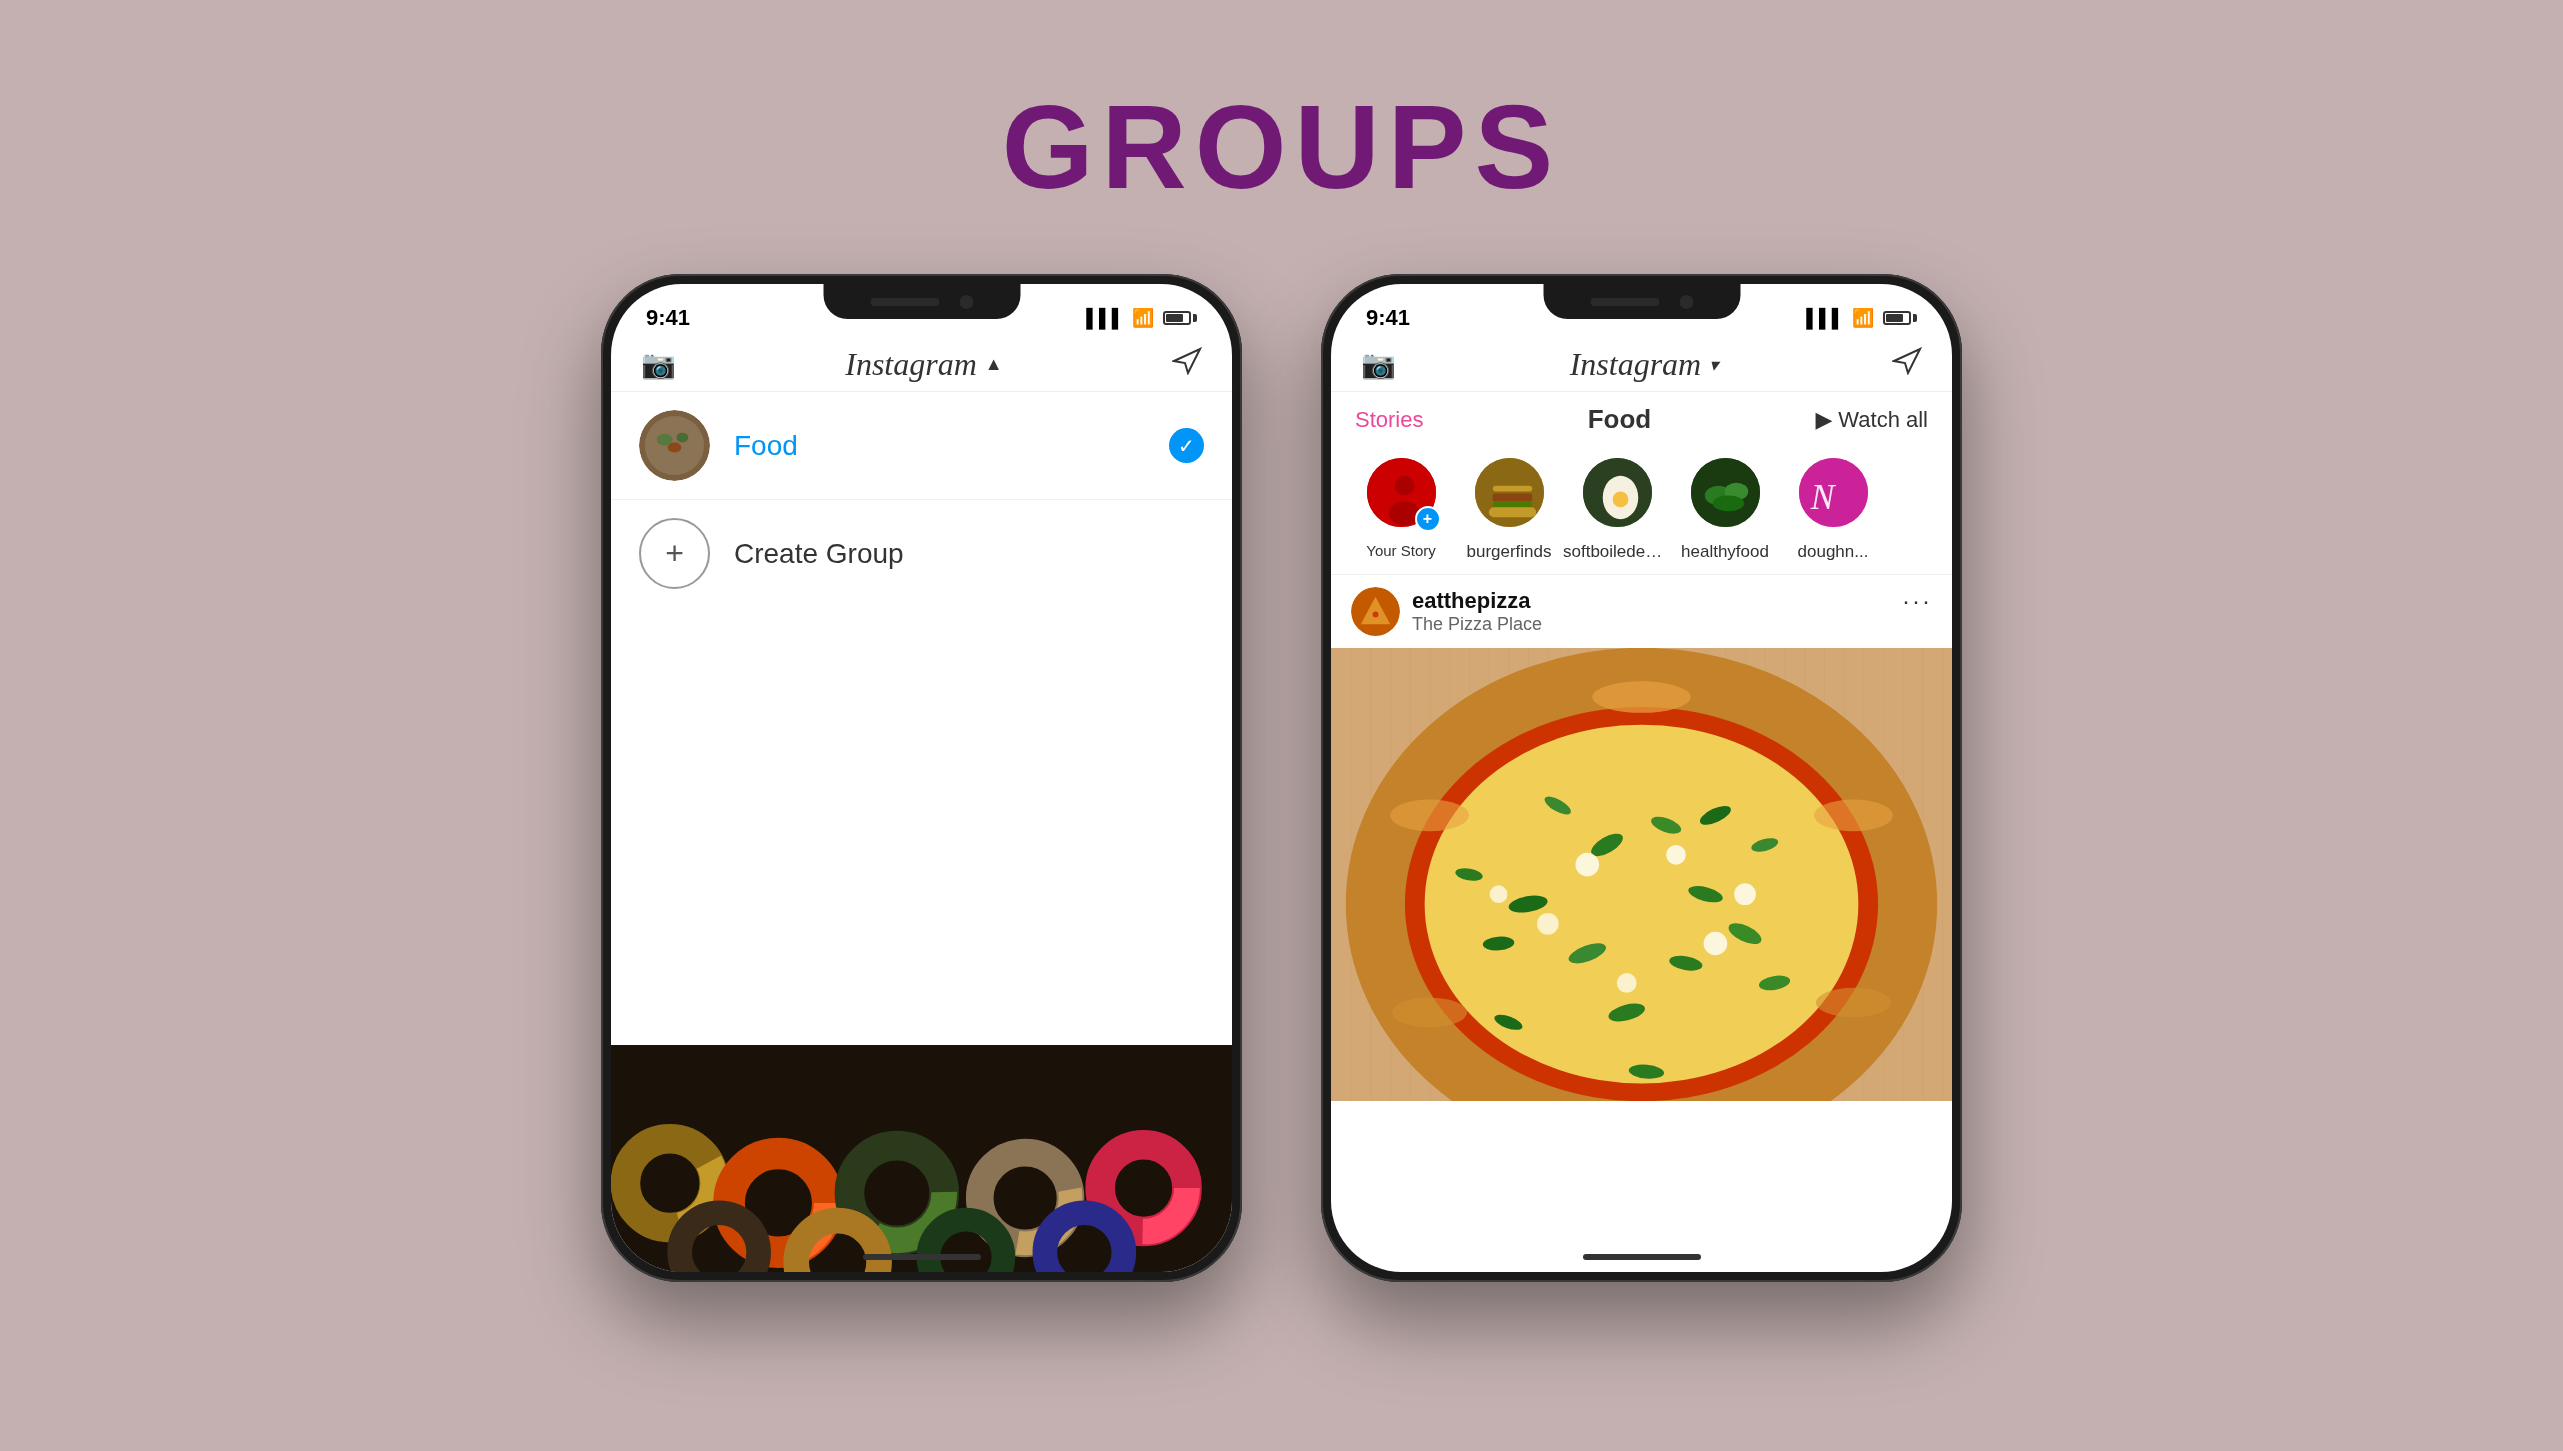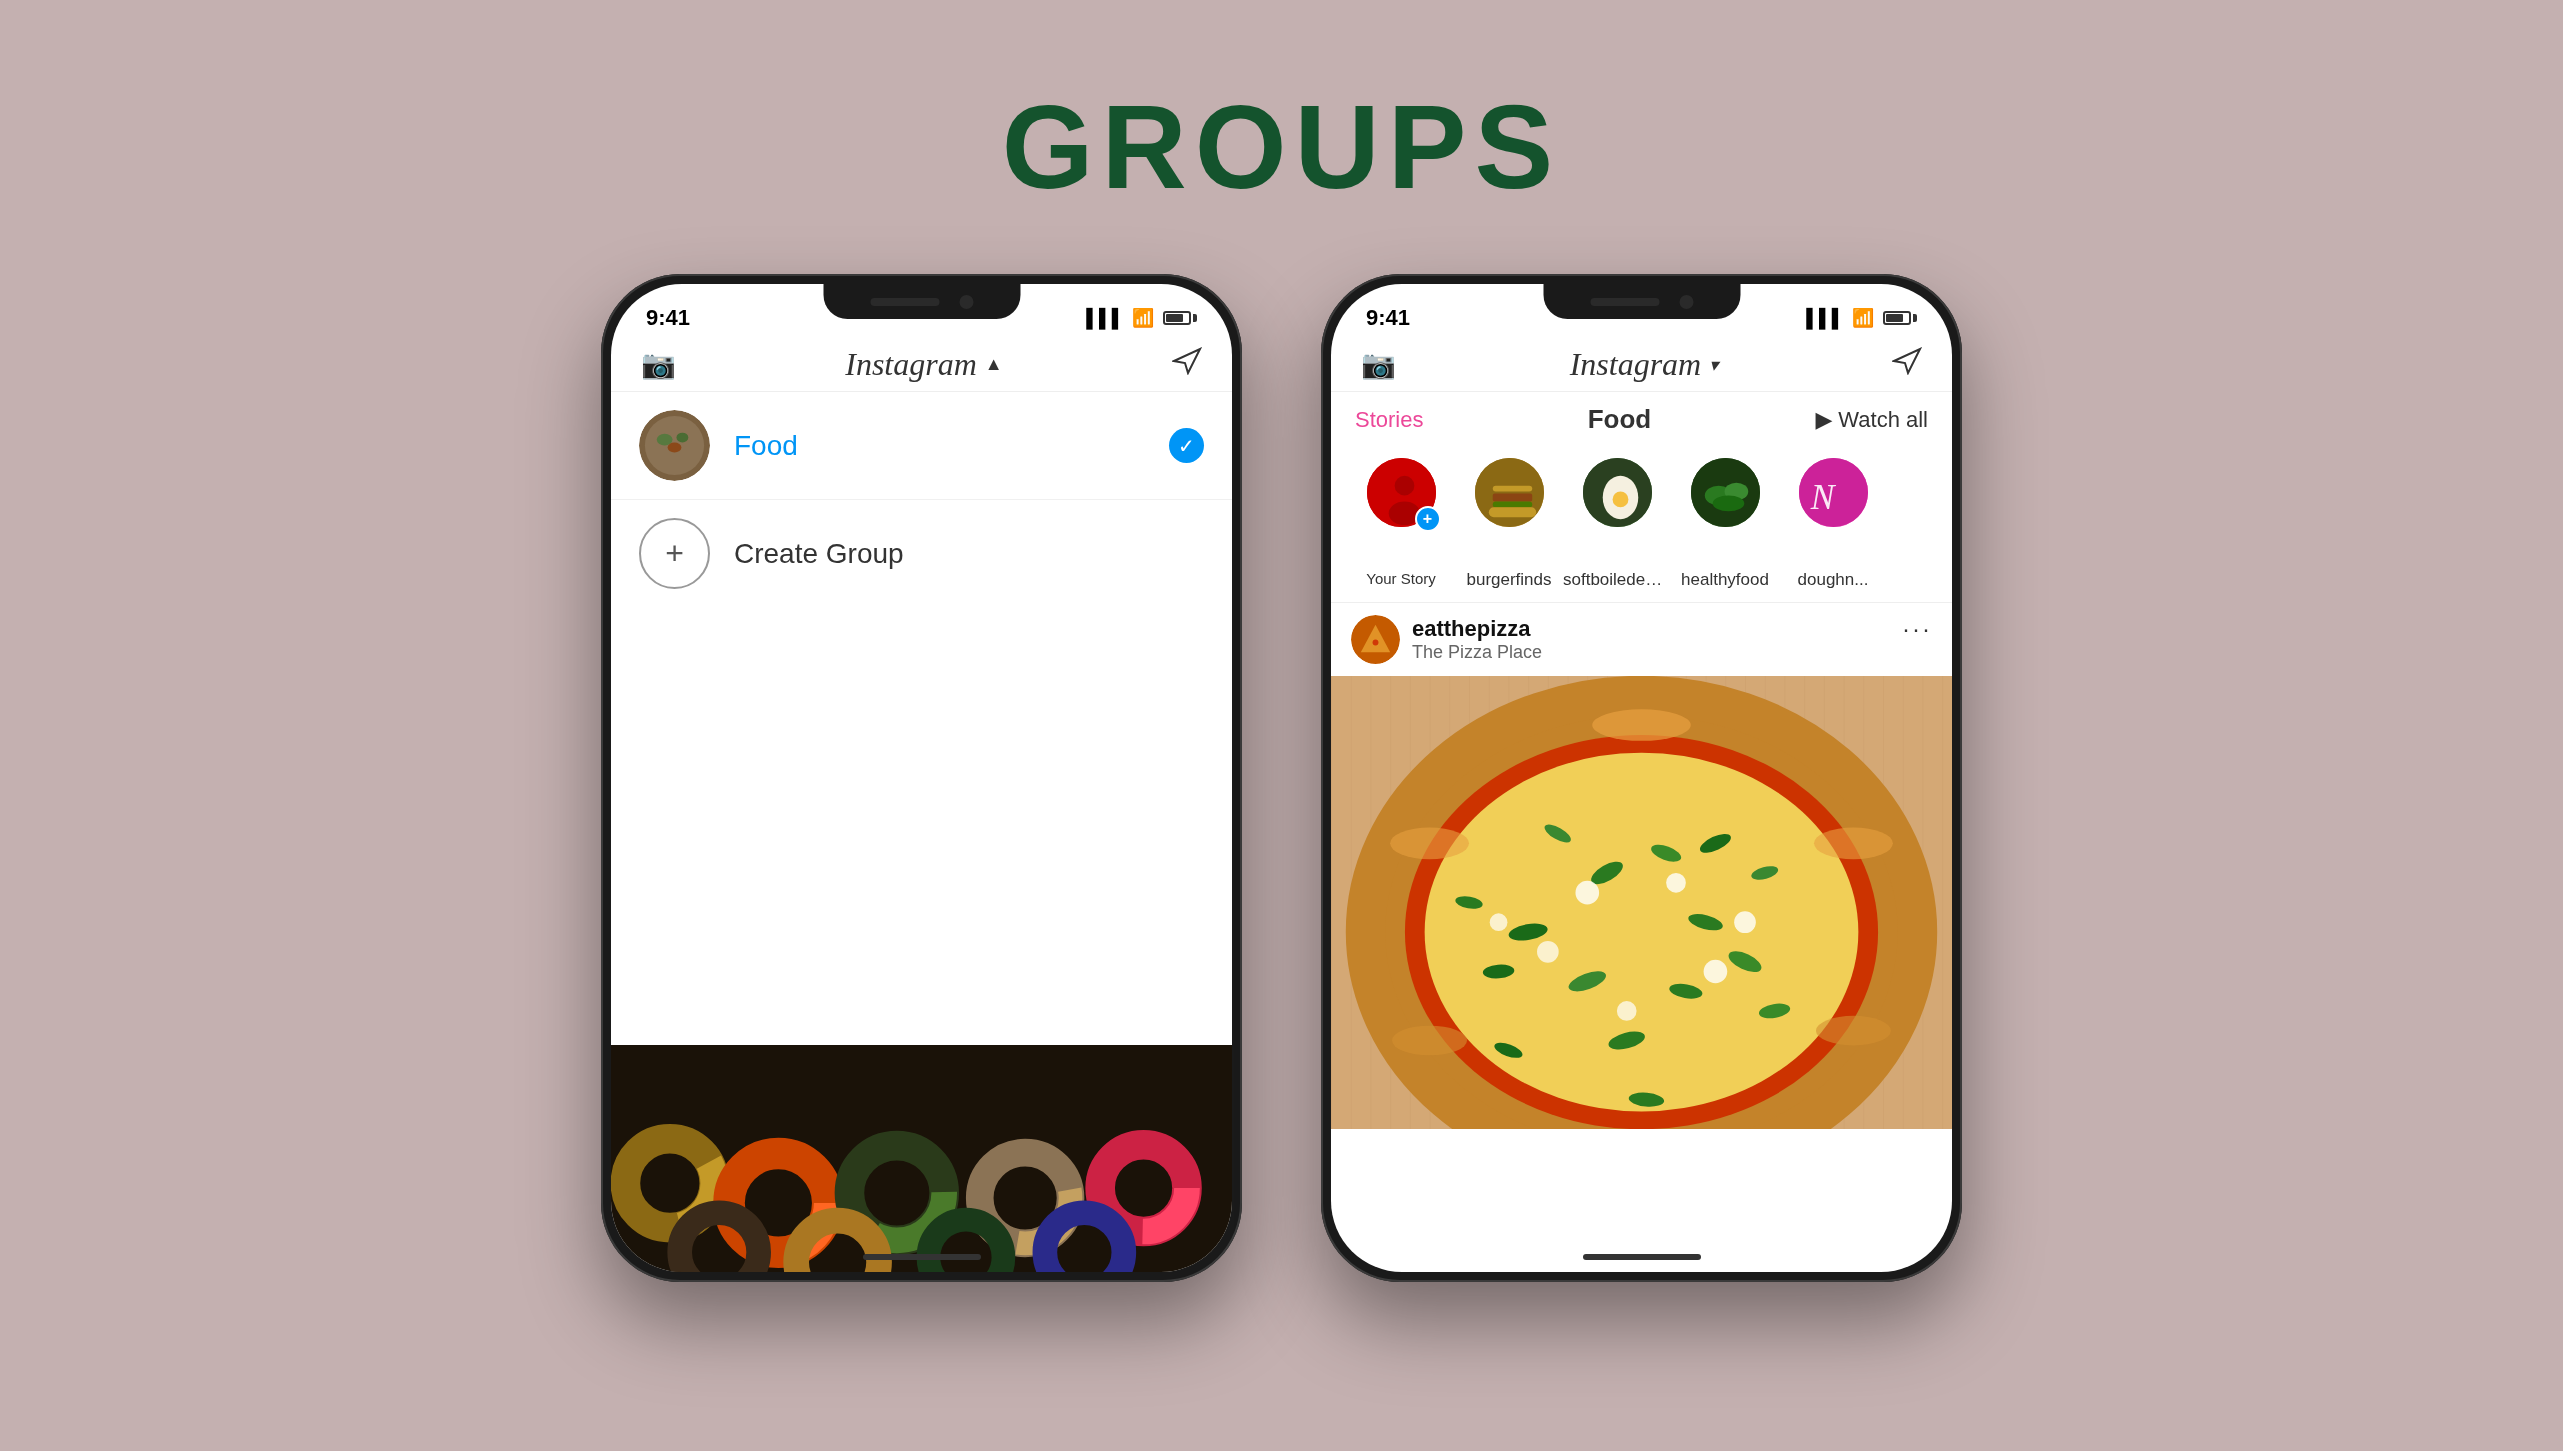--- a/index.html
+++ b/index.html
@@ -10,21 +10,21 @@
       background-color: #c4b0b0;
       display: flex;
       flex-direction: column;
       align-items: center;
       justify-content: flex-start;
       font-family: -apple-system, BlinkMacSystemFont, 'Helvetica Neue', Arial, sans-serif;
       overflow: hidden;
     }
 
     .page-title {
-      color: #14532d;
+      color: #701a75;
       font-size: 118px;
       font-weight: 900;
       letter-spacing: 8px;
       margin-top: 79px;
       margin-bottom: 59px;
       text-transform: uppercase;
     }
 
     .phones-container {
       display: flex;
@@ -278,21 +278,20 @@
 
     .story-username {
       font-size: 17px;
       color: #333;
       text-align: center;
       overflow: hidden;
       text-overflow: ellipsis;
       white-space: nowrap;
       width: 100%;
       text-align: center;
-      margin-top: 28px;
     }
 
     .your-story-add {
       position: absolute;
       bottom: 2px;
       right: 2px;
       width: 26px;
       height: 26px;
       background: #0095f6;
       border-radius: 50%;

